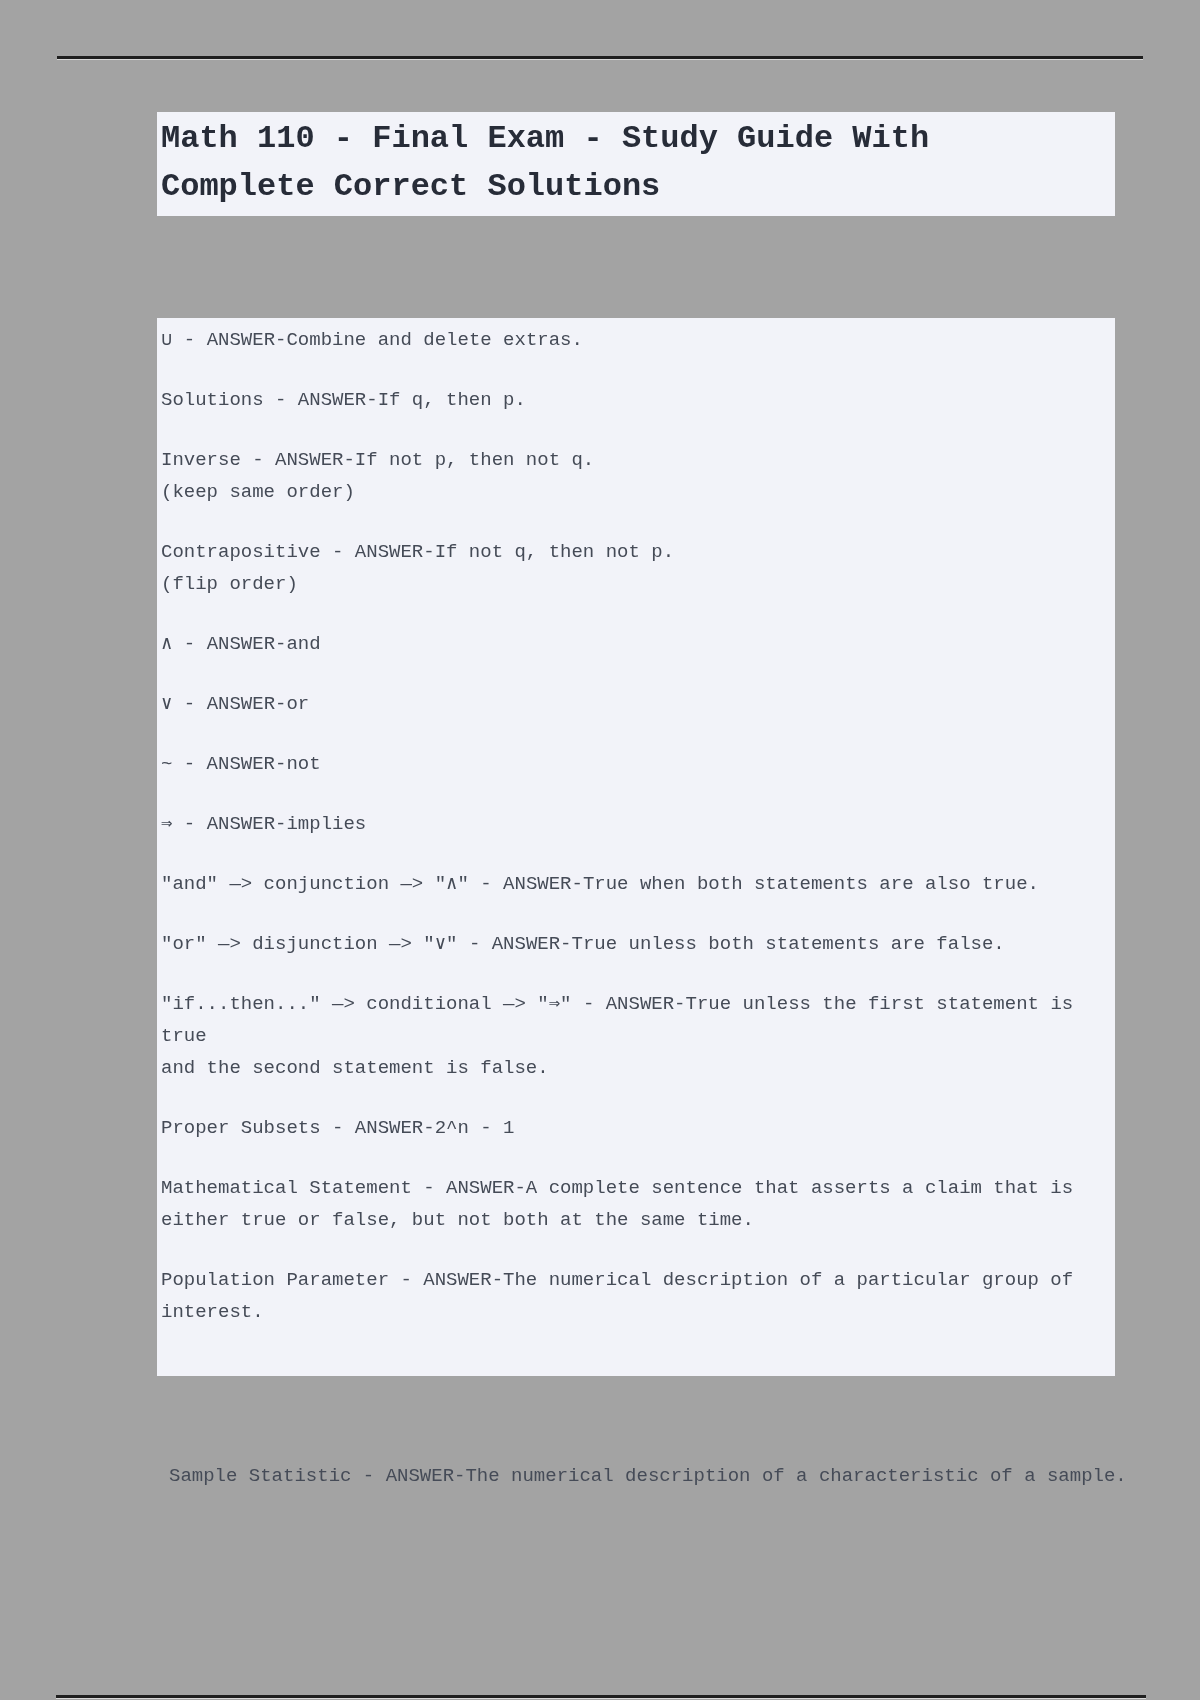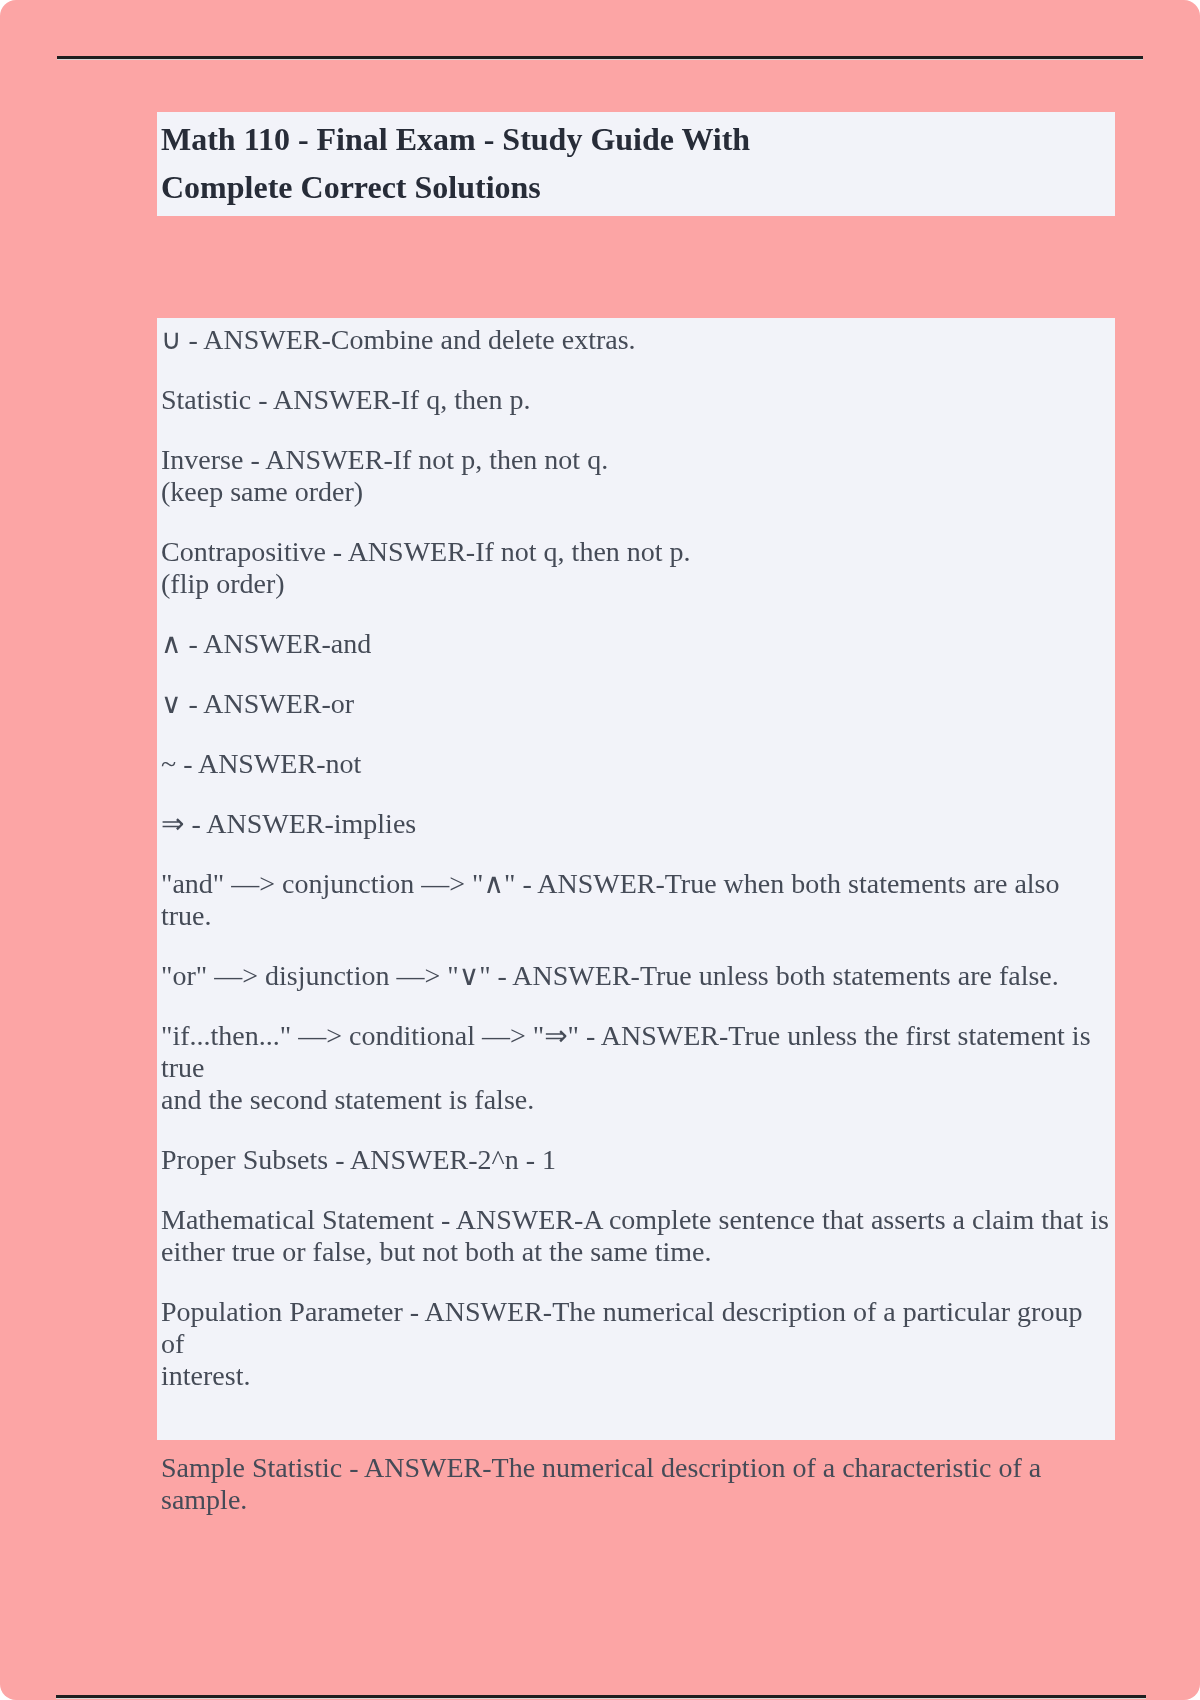--- a/index.html
+++ b/index.html
@@ -4,24 +4,23 @@
 <style>
   html, body {
     margin: 0;
     padding: 0;
     background: #ffffff;
   }
   .page {
     position: relative;
     width: 1200px;
     height: 1700px;
-    background: #fca5a5;
-    font-family: Liberation Serif, serif;
+    background: #a3a3a3;
+    font-family: Liberation Mono, monospace;
     overflow: hidden;
-    border-radius: 16px;
   }
   .rule {
     position: absolute;
     height: 3px;
     background: #1f1f1f;
     box-shadow: 0 1px 0 #d6d6d6;
   }
   .rule-top { left: 57px; top: 56px; width: 1086px; }
   .rule-bottom { left: 56px; top: 1695px; width: 1090px; }
 
@@ -48,51 +47,51 @@
     left: 157px;
     top: 318px;
     width: 958px;
     box-sizing: border-box;
     background: #f2f3f9;
     padding: 6px 4px 32px 4px;
   }
   .content-block p,
   .footer-item {
     margin: 0 0 28px 0;
-    font-size: 28px;
+    font-size: 19px;
     line-height: 32px;
     font-weight: normal;
     color: #454b57;
     white-space: pre-line;
   }
   .content-block p:last-child { margin-bottom: 16px; }
 
   .footer-item {
     position: absolute;
     left: 161px;
     top: 1452px;
     width: 960px;
-    margin: 0;
+    margin: 8px;
   }
 </style>
 </head>
 <body>
 
 <div class="page">
 
   <div class="rule rule-top"></div>
 
   <div class="title-block">
     <h1>Math 110 - Final Exam - Study Guide With
 Complete Correct Solutions</h1>
   </div>
 
   <div class="content-block">
     <p>∪ - ANSWER-Combine and delete extras.</p>
-    <p>Statistic - ANSWER-If q, then p.</p>
+    <p>Solutions - ANSWER-If q, then p.</p>
     <p>Inverse - ANSWER-If not p, then not q.
 (keep same order)</p>
     <p>Contrapositive - ANSWER-If not q, then not p.
 (flip order)</p>
     <p>∧ - ANSWER-and</p>
     <p>∨ - ANSWER-or</p>
     <p>~ - ANSWER-not</p>
     <p>⇒ - ANSWER-implies</p>
     <p>"and" —&gt; conjunction —&gt; "∧" - ANSWER-True when both statements are also true.</p>
     <p>"or" —&gt; disjunction —&gt; "∨" - ANSWER-True unless both statements are false.</p>

